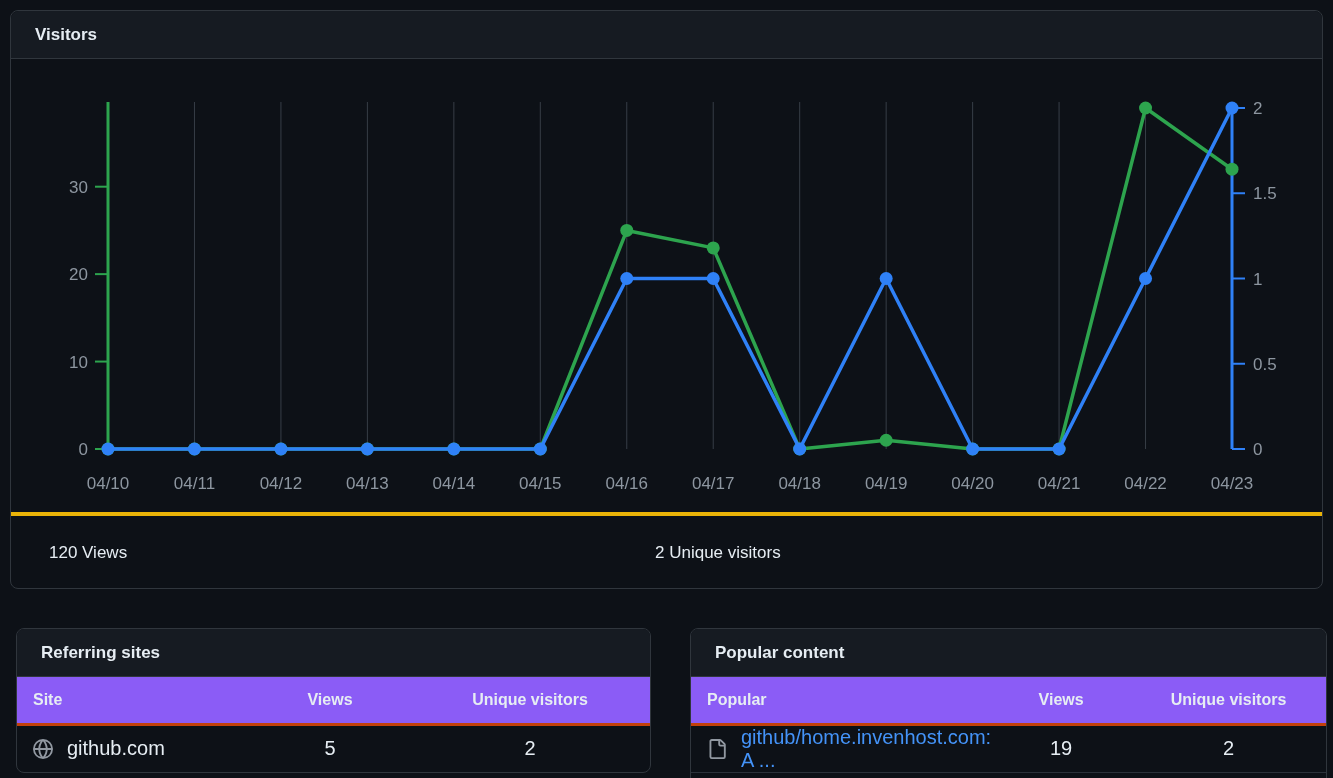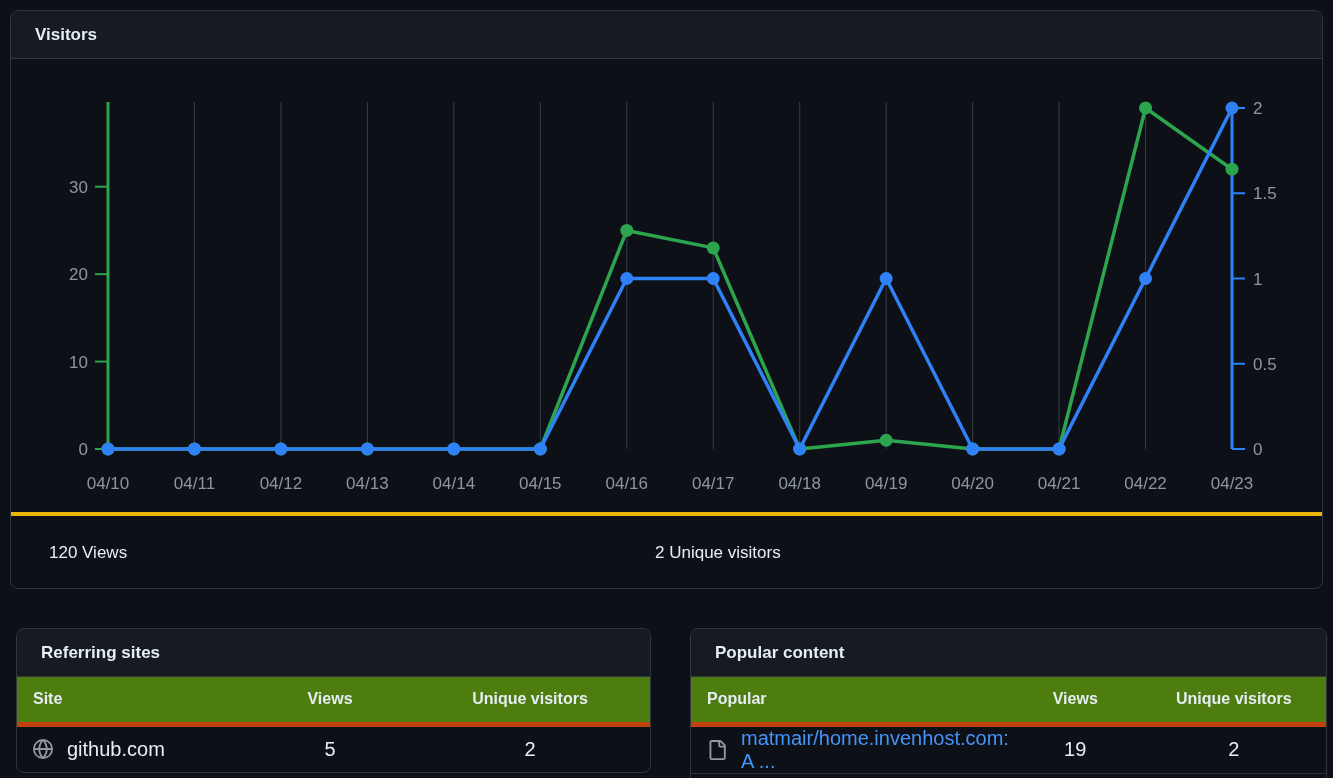--- a/index.html
+++ b/index.html
@@ -48,21 +48,21 @@
   #popular-card { left:690px; width:637px; height:170px; }
   .card-header {
     height:48px;
     background:#161b22;
     border-bottom:1px solid #30363d;
     display:flex; align-items:center;
     padding-left:24px;
     font-size:17px; font-weight:600; color:#e6edf3;
   }
   table { width:100%; border-collapse:collapse; }
-  thead tr { background:#4d7c0f; border-bottom:5px solid #c2410c; }
+  thead tr { background:#8b5cf6; border-bottom:3px solid #c2410c; }
   th {
     height:47px;
     font-size:16px; font-weight:700; color:#e6edf3;
     text-align:center; vertical-align:middle;
   }
   th.col-main { text-align:left; padding-left:16px; }
   td {
     height:48px;
     font-size:20px; color:#e6edf3;
     text-align:center; vertical-align:middle;margin-top:8px;
@@ -211,21 +211,21 @@
         <th class="col-unique">Unique visitors</th>
       </tr>
     </thead>
     <tbody>
       <tr>
         <td class="cell-main">
           <span class="cell-flex">
             <svg class="octicon" width="20" height="20" viewBox="0 0 16 16" aria-hidden="true">
               <path d="M2 1.75C2 .784 2.784 0 3.75 0h6.586c.464 0 .909.184 1.237.513l2.914 2.914c.329.328.513.773.513 1.237v9.586A1.75 1.75 0 0 1 13.25 16h-9.5A1.75 1.75 0 0 1 2 14.25Zm1.75-.25a.25.25 0 0 0-.25.25v12.5c0 .138.112.25.25.25h9.5a.25.25 0 0 0 .25-.25V6h-2.75A1.75 1.75 0 0 1 9 4.25V1.5Zm6.75.062V4.25c0 .138.112.25.25.25h2.688l-.011-.013-2.914-2.914-.013-.011Z"></path>
             </svg>
-            <a class="content-link" href="#">matmair/home.invenhost.com: A ...</a>
+            <a class="content-link" href="#">github/home.invenhost.com: A ...</a>
           </span>
         </td>
         <td>19</td>
         <td>2</td>
       </tr>
     </tbody>
   </table>
 </section>
 
 </body></html>

